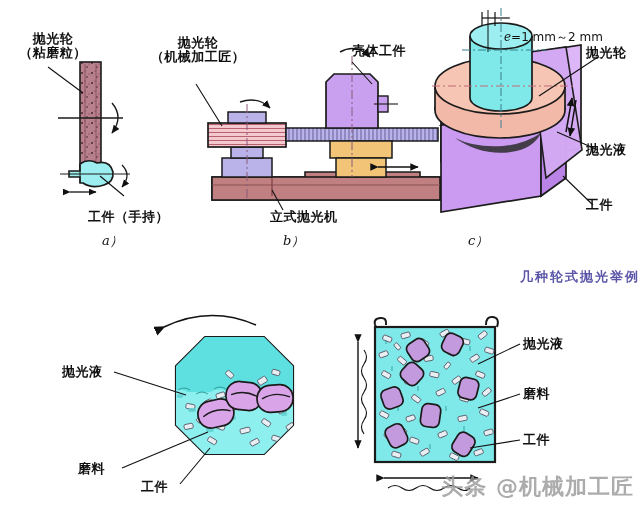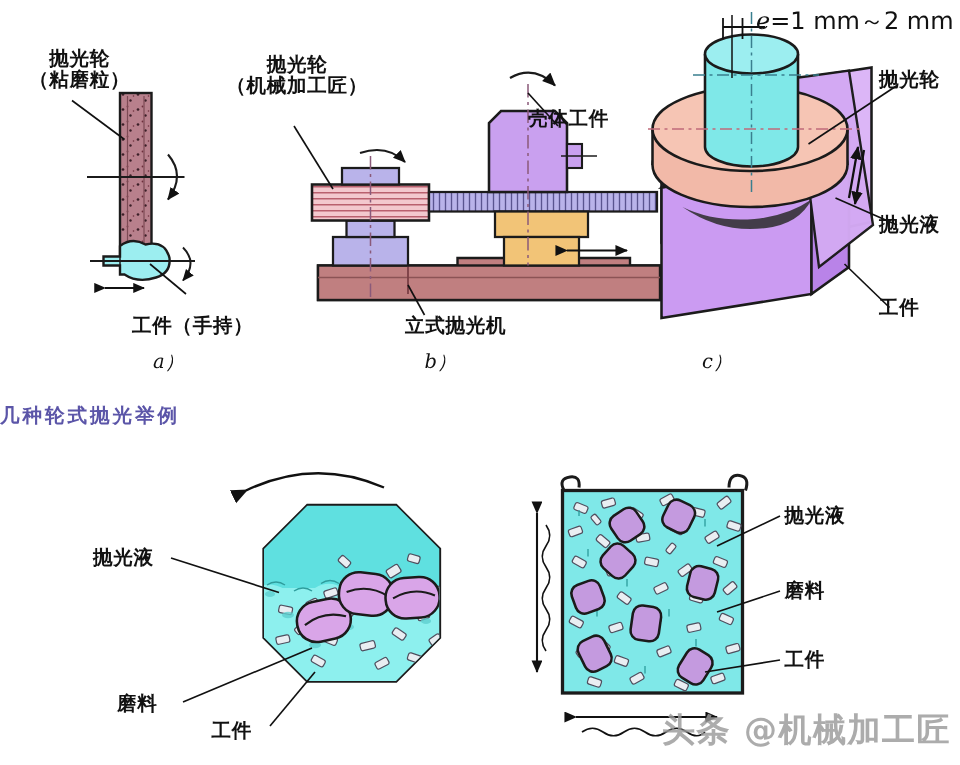--- a/index.html
+++ b/index.html
@@ -18,25 +18,25 @@
     font-size:13px;font-weight:bold;color:#111111;
     line-height:13px;white-space:nowrap;letter-spacing:.5px;
   }
   .lbl.two{line-height:14px;white-space:normal;text-align:center;}
   .fig-letter{
     position:absolute;font-family:"DejaVu Serif","Liberation Serif",serif;
     font-size:13px;font-style:italic;color:#111;
   }
   .caption{
     position:absolute;font-size:13px;font-weight:bold;letter-spacing:2px;
-    color:#5b55a8;text-align:left;width:100%;
+    color:#5b55a8;text-align:right;width:100%;
   }
   .dim-text{
     position:absolute;font-family:"DejaVu Sans","Liberation Sans",sans-serif;
-    font-size:16px;color:#111;white-space:nowrap;
+    font-size:12px;color:#111;white-space:nowrap;margin-top:25px;
   }
   .dim-text i{font-family:"DejaVu Serif","Liberation Serif",serif;font-style:italic;}
   .watermark{
     position:absolute;right:6px;bottom:8px;
     font-size:22px;font-weight:bold;color:#9a9a9a;opacity:.82;
     letter-spacing:1px;white-space:nowrap;
   }
 </style>
 </head>
 <body>
@@ -347,21 +347,21 @@
     <span>抛光轮</span><br>
     <span>（粘磨粒）</span>
   </div>
   <div class="lbl" style="left:88px;top:210px;">工件（手持）</div>
   <div class="fig-letter" style="left:102px;top:232px;">a）</div>
 
   <div class="lbl two" style="left:150px;top:36px;width:96px;">
     <span>抛光轮</span><br>
     <span>（机械加工匠）</span>
   </div>
-  <div class="lbl" style="left:352px;top:44px;margin-top:28px;">壳体工件</div>
+  <div class="lbl" style="left:352px;top:44px;">壳体工件</div>
   <div class="lbl" style="left:270px;top:210px;text-align:center;">立式抛光机</div>
   <div class="fig-letter" style="left:283px;top:232px;">b）</div>
 
   <div class="dim-text" style="left:504px;top:4px;">
     <i>e</i><span>=1 mm～2 mm</span>
   </div>
   <div class="lbl" style="left:586px;top:46px;">抛光轮</div>
   <div class="lbl" style="left:586px;top:143px;">抛光液</div>
   <div class="lbl" style="left:586px;top:198px;">工件</div>
   <div class="fig-letter" style="left:468px;top:232px;">c）</div>

